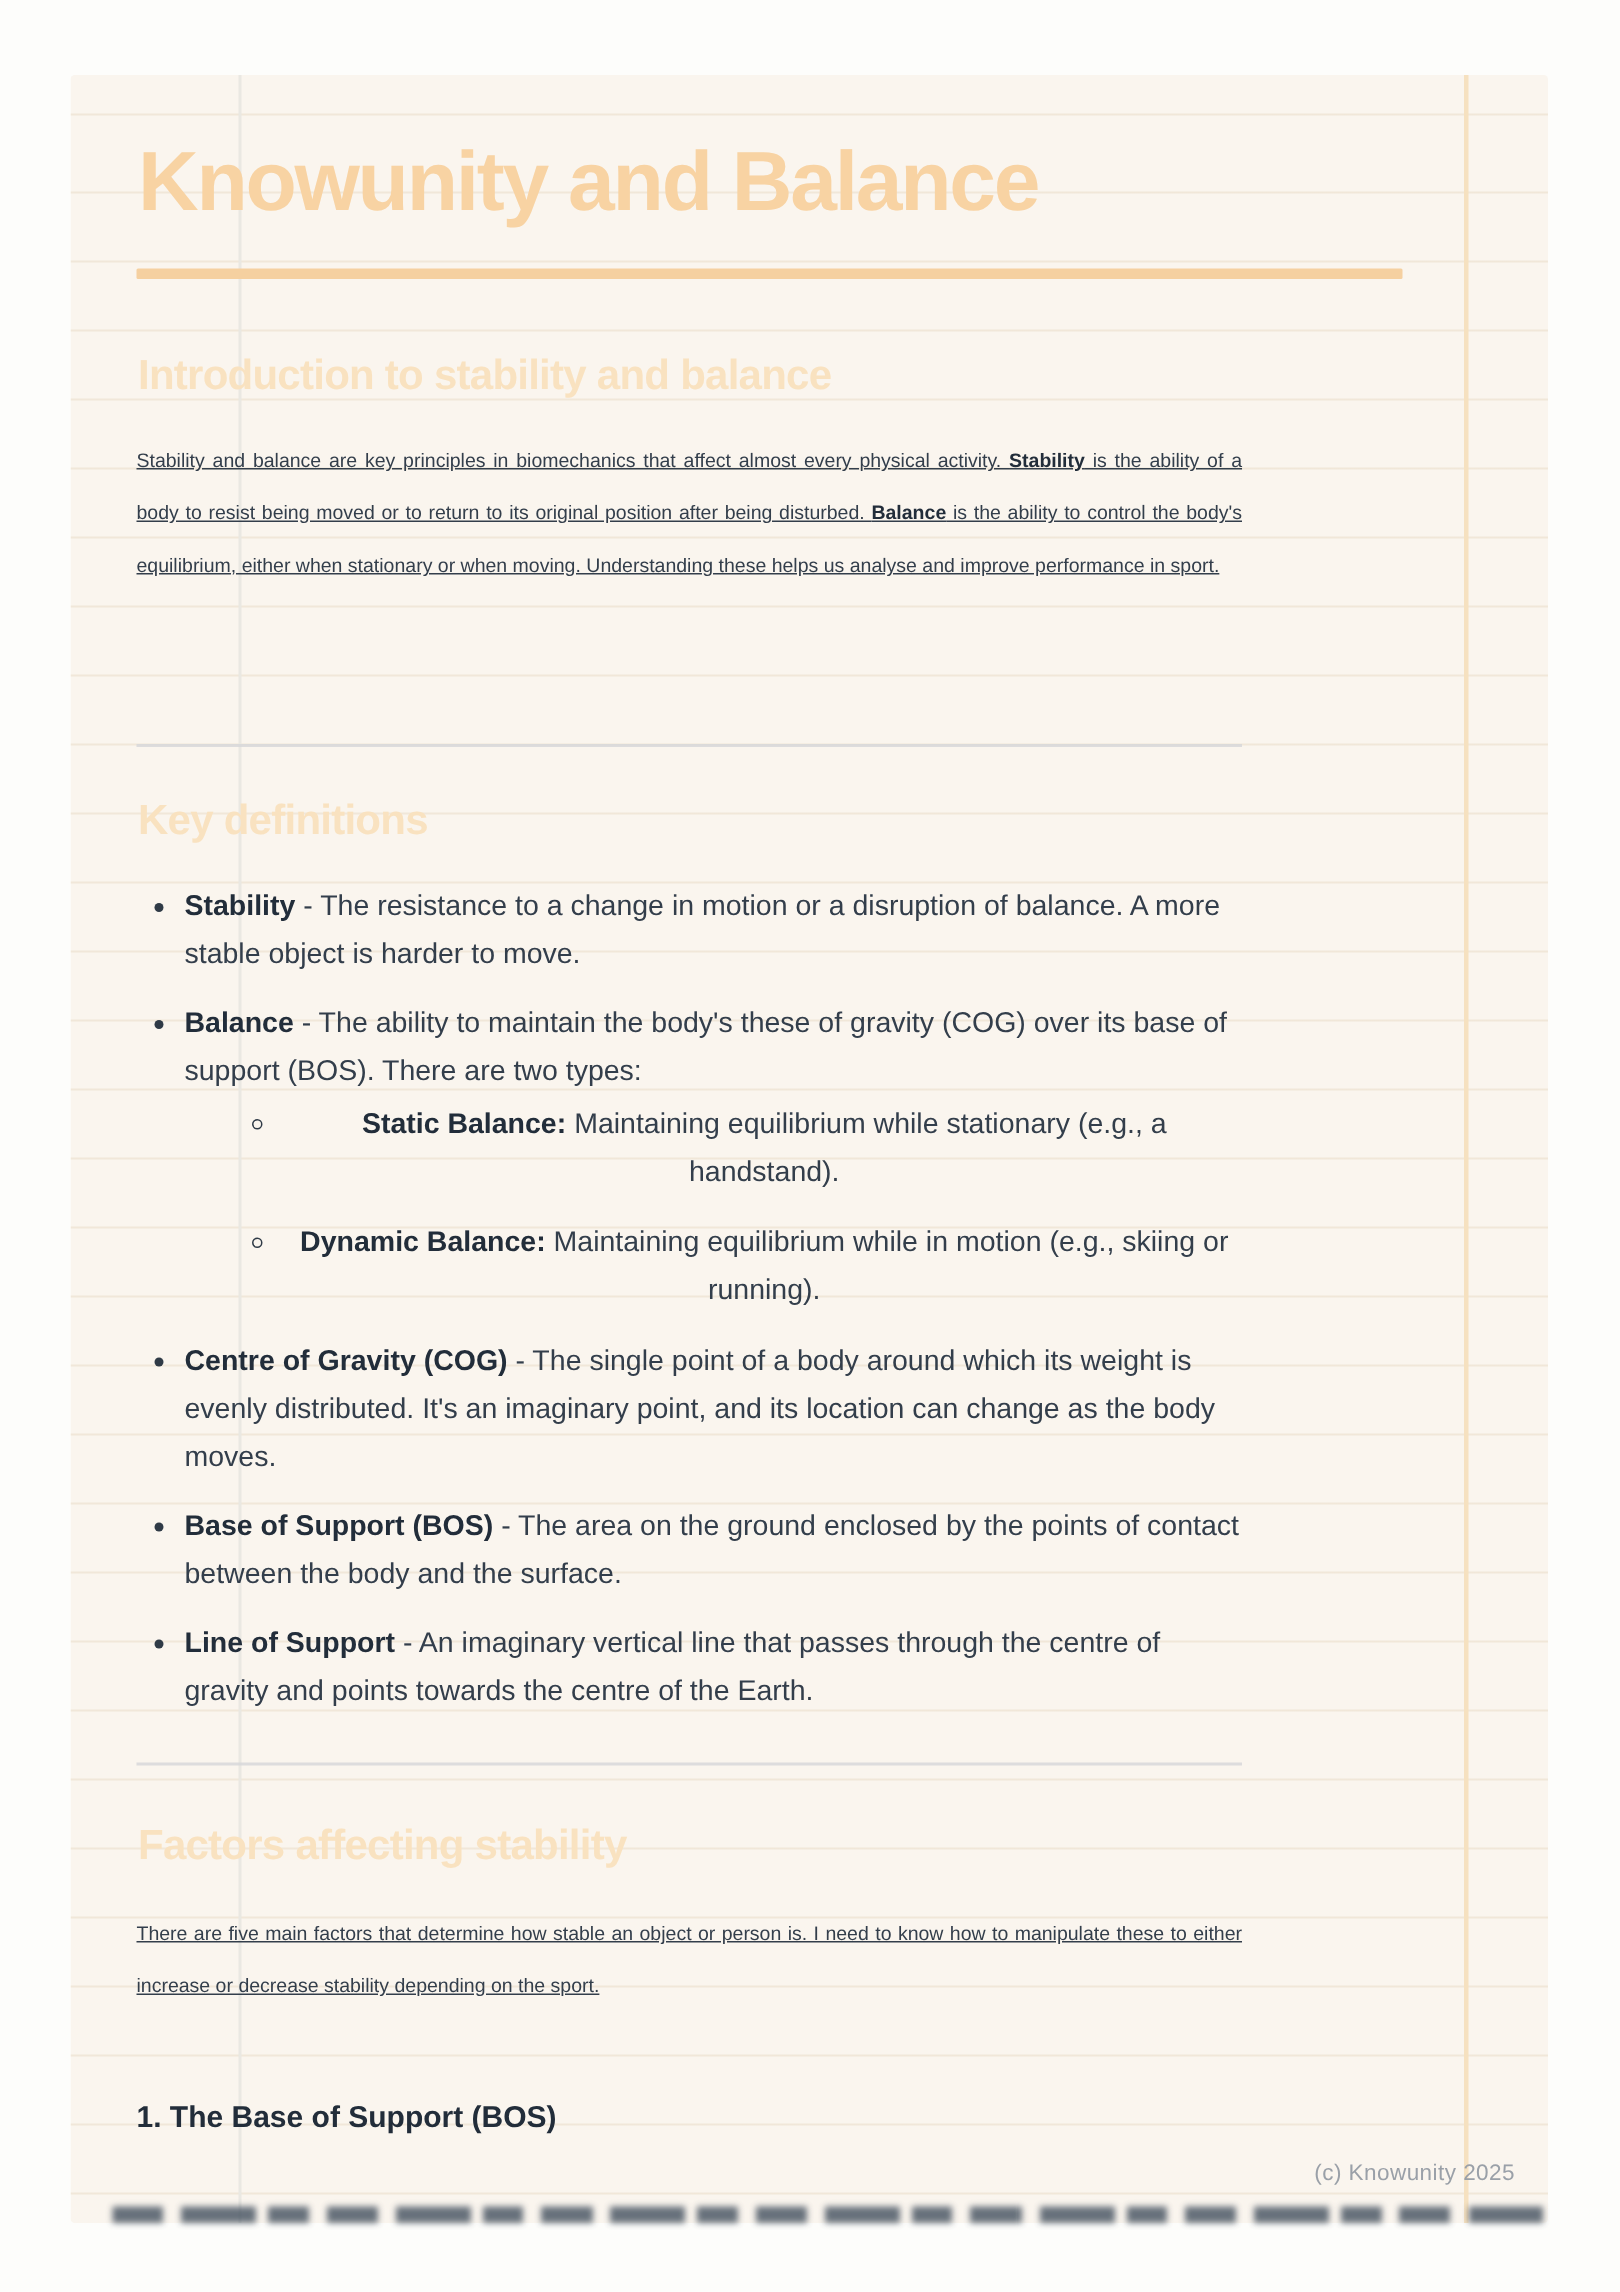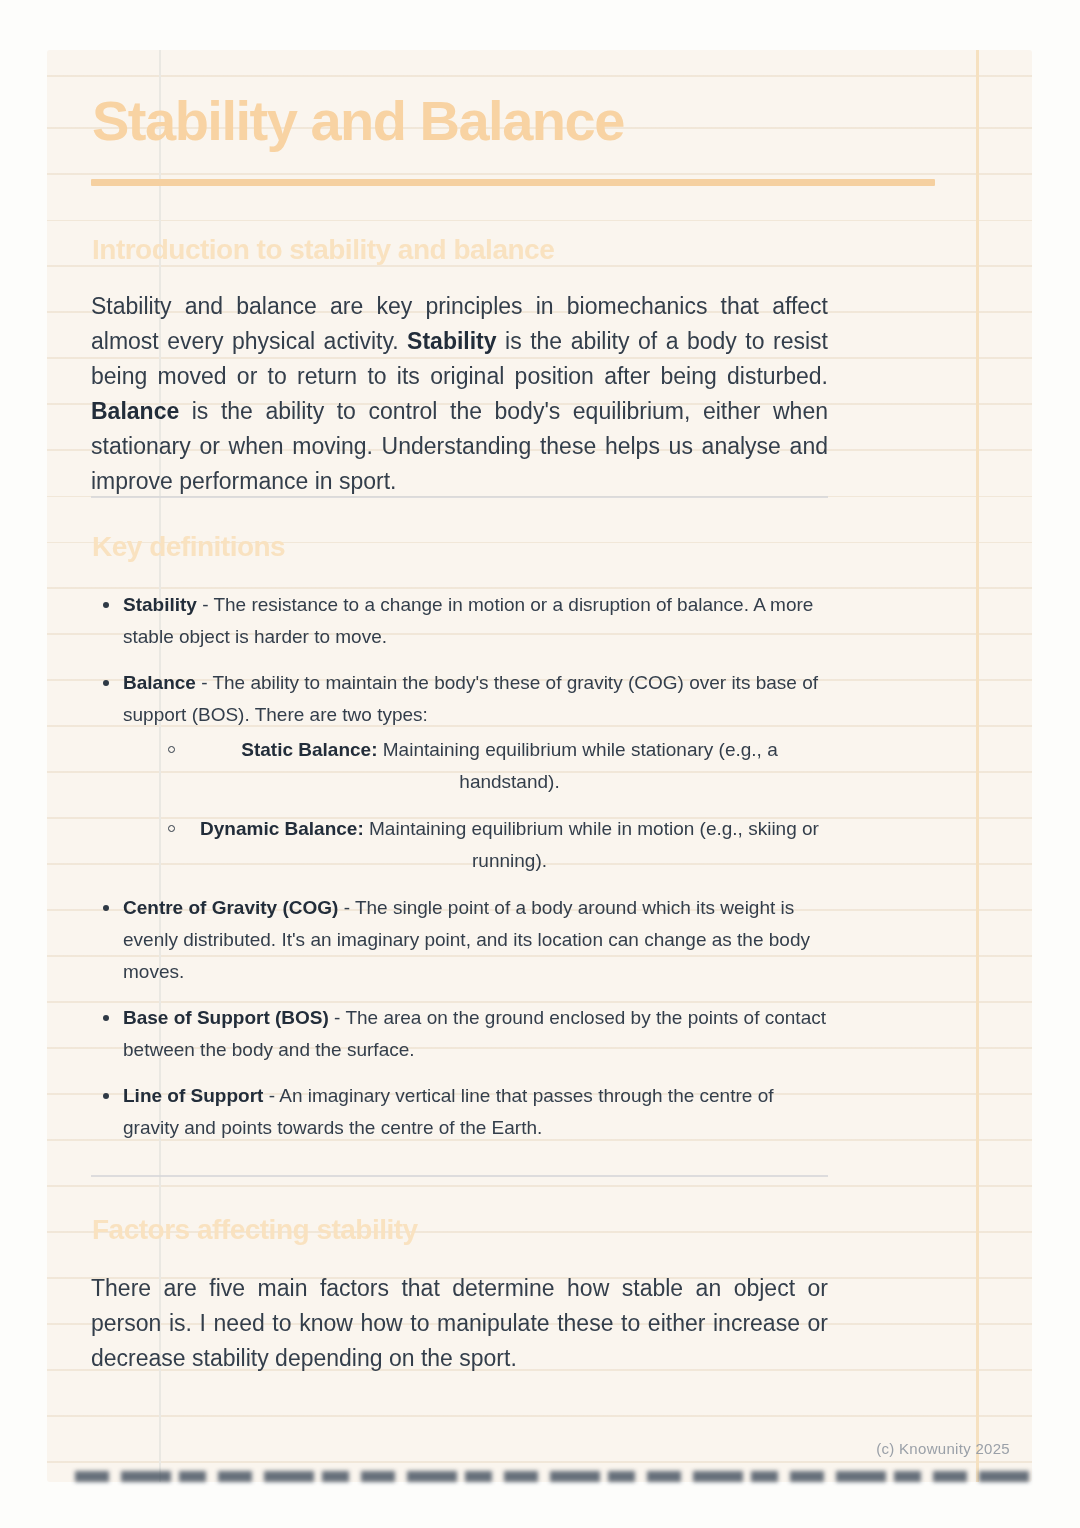--- a/index.html
+++ b/index.html
@@ -27,21 +27,21 @@
   .h2{
     position:absolute;left:45px;margin:0;
     font-size:28px;line-height:32px;font-weight:700;letter-spacing:-0.5px;
     color:#f9e2c0;white-space:nowrap;
   }
   .h2-intro{top:184px;}
   .h2-defs{top:481px;}
   .h2-factors{top:1164px;}
   .body-par{
     position:absolute;left:44px;width:737px;margin:0;
-    font-size:23px;line-height:35px;text-align:justify;color:#333e4b;
+    font-size:13px;line-height:35px;text-align:justify;color:#333e4b;text-decoration:underline;
   }
   .par-intro{top:239px;}
   .par-factors{top:1221px;}
   b,.term{font-weight:700;color:#222d3a;}
   .divider{position:absolute;left:44px;width:737px;height:2px;background:#d7d7d9;opacity:.85;}
   .divider-1{top:446px;}
   .divider-2{top:1125px;}
   .defs{
     position:absolute;left:44px;top:539px;width:737px;margin:0;padding:0;list-style:none;
     font-size:19px;line-height:32px;
@@ -81,21 +81,21 @@
   }
 </style>
 </head>
 <body>
 
 <div class="page">
 
   <div class="vline vline-left"></div>
   <div class="vline vline-right"></div>
 
-  <h1 class="doc-title">Stability and Balance</h1>
+  <h1 class="doc-title">Knowunity and Balance</h1>
   <div class="title-bar"></div>
 
   <h2 class="h2 h2-intro">Introduction to stability and balance</h2>
 
   <p class="body-par par-intro"><span>Stability and balance are key principles in biomechanics that affect almost every physical activity. </span><b>Stability</b><span> is the ability of a body to resist being moved or to return to its original position after being disturbed. </span><b>Balance</b><span> is the ability to control the body's equilibrium, either when stationary or when moving. Understanding these helps us analyse and improve performance in sport.</span></p>
 
   <div class="divider divider-1"></div>
 
   <h2 class="h2 h2-defs">Key definitions</h2>
 
@@ -111,18 +111,19 @@
     <li><span class="dot"></span><span class="term">Base of Support (BOS)</span><span> - The area on the ground enclosed by the points of contact between the body and the surface.</span></li>
     <li><span class="dot"></span><span class="term">Line of Support</span><span> - An imaginary vertical line that passes through the centre of gravity and points towards the centre of the Earth.</span></li>
   </ul>
 
   <div class="divider divider-2"></div>
 
   <h2 class="h2 h2-factors">Factors affecting stability</h2>
 
   <p class="body-par par-factors">There are five main factors that determine how stable an object or person is. I need to know how to manipulate these to either increase or decrease stability depending on the sport.</p>
 
+  <p class="subheading">1. The Base of Support (BOS)</p>
 
   <div class="watermark">(c) Knowunity 2025</div>
 
   <div class="cutoff-row"></div>
 
 </div>
 
 </body></html>

